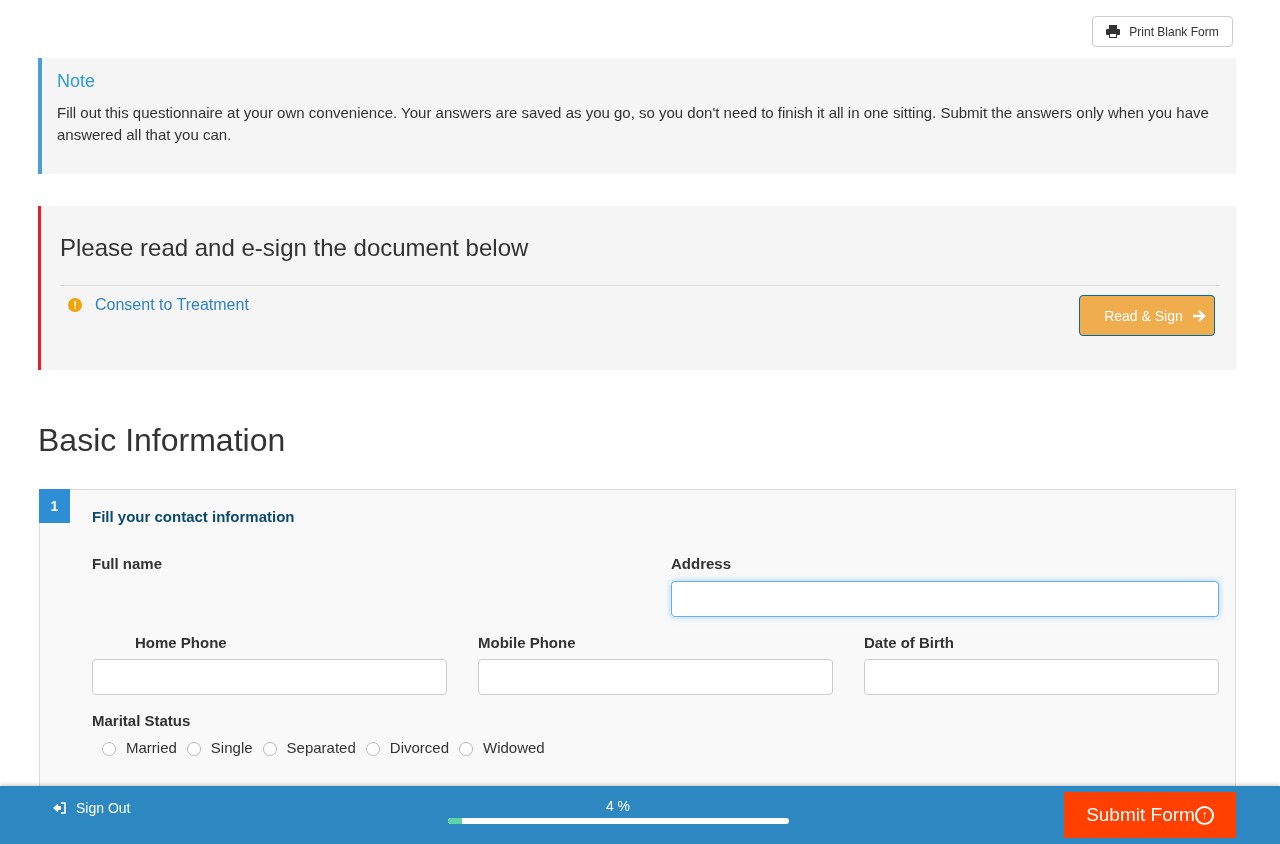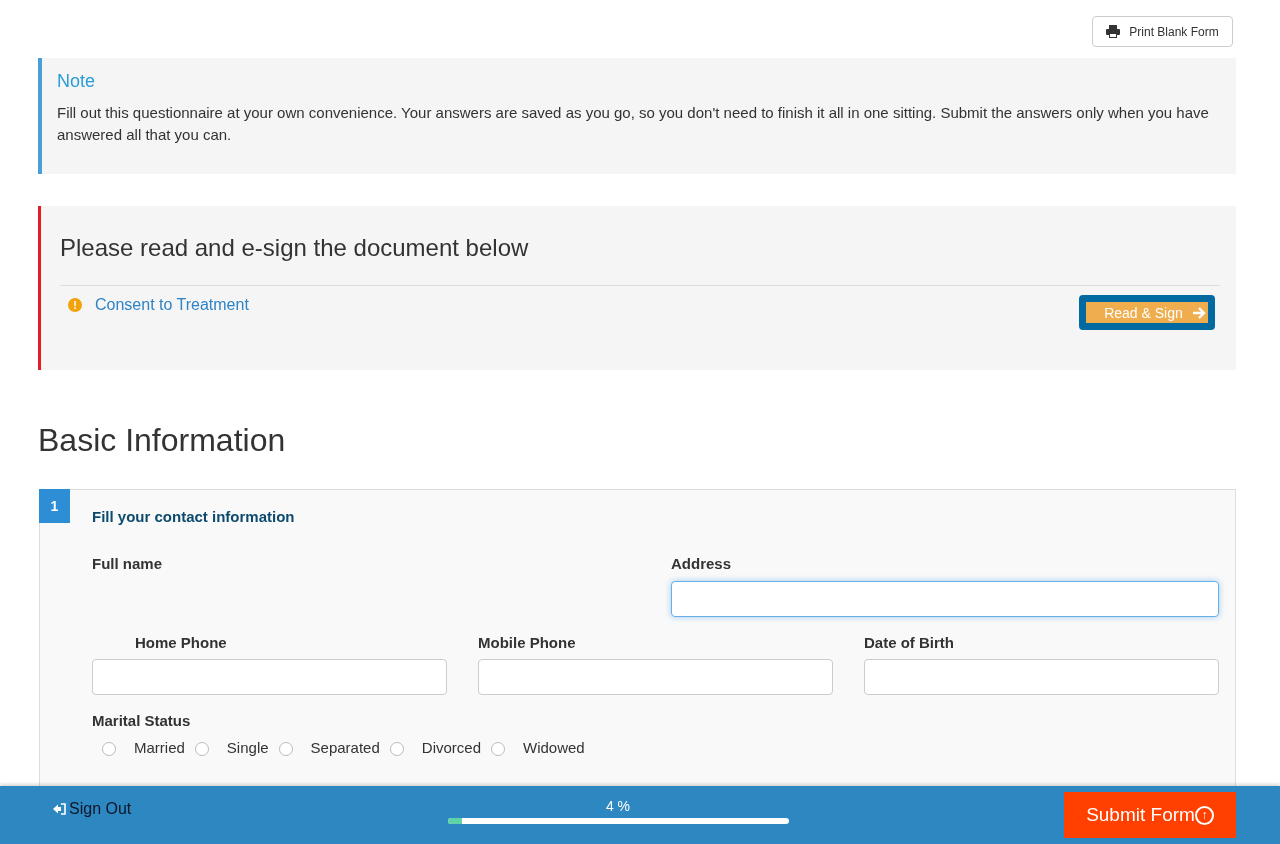--- a/index.html
+++ b/index.html
@@ -30,22 +30,22 @@
     position: absolute; left: 19px; top: 28px; margin: 0; font-size: 24px; font-weight: normal; color: #333;
   }
   .sign-box .divider { position: absolute; left: 19px; right: 16px; top: 79px; border-top: 1px solid #dddddd; }
   .doc-row { position: absolute; left: 27px; top: 90px; display: flex; align-items: center; gap: 13px; }
   .warn-icon {
     width: 14px; height: 14px; border-radius: 50%; background: #f0a30a; color: #fff;
     font-size: 11px; font-weight: bold; display: flex; align-items: center; justify-content: center;
   }
   .doc-link { color: #2d83c6; font-size: 16px; text-decoration: none; cursor: pointer; }
   .read-sign {
-    position: absolute; left: 1038px; top: 89px; width: 136px; height: 35px;
-    background: #f0ad4e; border: 7px solid #0369a1; border-radius: 4px; color: #fff;
+    position: absolute; left: 1038px; top: 89px; width: 136px; height: 41px;
+    background: #f0ad4e; border: 1px solid #0369a1; border-radius: 4px; color: #fff;
     font-size: 14px; display: flex; align-items: center; justify-content: center; gap: 10px; cursor: pointer; padding-left: 16px;
   }
   .section-title {
     position: absolute; left: 38px; top: 422px; margin: 0; font-size: 32px; font-weight: normal; color: #333;
   }
   .panel {
     position: absolute; left: 39px; top: 489px; width: 1197px; height: 320px;
     background: #f9f9f9; border: 1px solid #dddddd;
   }
   .step-badge {
@@ -54,27 +54,27 @@
     display: flex; align-items: center; justify-content: center;
   }
   .panel-title { position: absolute; left: 52px; top: 18px; font-weight: bold; font-size: 15px; color: #0c4a6e; }
   .lbl { position: absolute; font-weight: bold; font-size: 15px; color: #333; }
   .inp {
     position: absolute; height: 36px; border: 1px solid #cccccc; border-radius: 4px; background: #fff;
     font-family: "Liberation Sans", sans-serif; font-size: 14px; color: #555; padding: 0 13px;
   }
   .inp.focus { border-color: #66afe9; box-shadow: 0 0 6px rgba(102,175,233,0.6); outline: none; }
   .radios { position: absolute; left: 62px; top: 249px; display: flex; gap: 10px; font-size: 15px; color: #333; }
-  .radio-opt { display: flex; align-items: center; gap: 18px; cursor: pointer; }
+  .radio-opt { display: flex; align-items: center; gap: 10px; cursor: pointer; }
   .radio-circle { width: 14px; height: 14px; border-radius: 50%; border: 1px solid #bbbbbb; background: #fff; margin-top: 3px; }
   .footer {
     position: absolute; left: 0; top: 786px; width: 1280px; height: 58px; background: #2d87c0;
     box-shadow: 0 -2px 3px rgba(0,0,0,0.15);
   }
-  .signout { position: absolute; left: 53px; top: 14px; color: #0f172a; font-size: 16px; display: flex; align-items: center; gap: 3px; cursor: pointer; }
+  .signout { position: absolute; left: 53px; top: 14px; color: #ffffff; font-size: 14px; display: flex; align-items: center; gap: 10px; cursor: pointer; }
   .progress-label { position: absolute; left: 600px; top: 12px; width: 36px; text-align: center; color: #fff; font-size: 14px; }
   .progress-track { position: absolute; left: 448px; top: 32px; width: 341px; height: 6px; background: #ffffff; border-radius: 3px; overflow: hidden; }
   .progress-fill { height: 100%; background: #5fd3a6; }
   .submit-btn {
     position: absolute; left: 1064px; top: 6px; width: 172px; height: 46px; background: #ff4000;
     color: #fff; font-size: 19px; display: flex; align-items: center; justify-content: center; gap: 0; cursor: pointer;
   }
   .submit-btn .up-icon {
     width: 19px; height: 19px; border: 2px solid #fff; border-radius: 50%;
     display: flex; align-items: center; justify-content: center; font-size: 12px; font-weight: bold;

